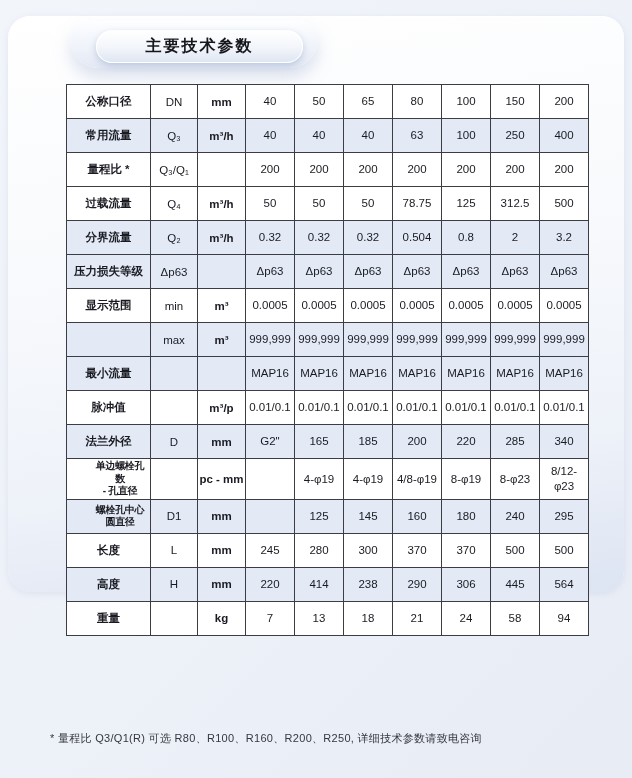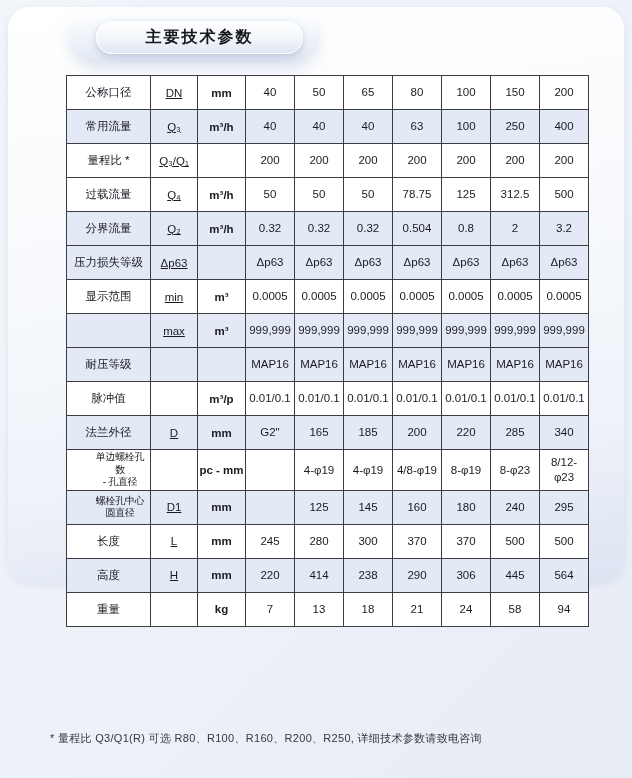--- a/index.html
+++ b/index.html
@@ -2,21 +2,21 @@
 <html><head>
 <meta charset="utf-8">
 <style>
   html,body{margin:0;padding:0;}
   body{
     width:632px;height:778px;position:relative;overflow:hidden;
     font-family:"Liberation Sans","DejaVu Sans",sans-serif;
     background:linear-gradient(135deg,#f2f5fa 0%,#edf1f8 55%,#e7ecf5 100%);
   }
   .panel{
-    position:absolute;left:8px;top:7px;width:616px;height:576px;
+    position:absolute;left:8px;top:16px;width:616px;height:576px;
     border-radius:22px;
     background:linear-gradient(172deg,#ffffff 0%,#f7f9fc 45%,#eef2f9 75%,#dde4f2 100%);
     box-shadow:inset 0 1px 0 #ffffff,0 2px 6px rgba(170,185,215,.25);
   }
   .badge-wing{
     position:absolute;left:62px;top:5px;width:248px;height:47px;
     border-radius:20px 20px 30px 30px;
     background:linear-gradient(180deg,#fdfeff 0%,#eef2f9 60%,#e3e9f4 100%);
     box-shadow:0 10px 16px rgba(160,176,208,.35);
   }
@@ -36,23 +36,23 @@
     border-collapse:collapse;table-layout:fixed;
     background:#ffffff;
   }
   table.spec-table td{
     border:1px solid #3c3d44;
     text-align:center;vertical-align:middle;
     height:31px;padding:1px 1px;
     color:#1a1b22;overflow:hidden;
   }
   tr.alt td{background:#e3eaf6;}
-  td.c-label{font-size:11.5px;font-weight:400;white-space:pre-line;line-height:1.25;}
+  td.c-label{font-size:11.5px;font-weight:700;white-space:pre-line;line-height:1.25;}
   td.c-label.tight{font-size:10px;letter-spacing:-0.3px;padding-left:24px;}
-  td.c-symbol{font-size:11.5px;text-decoration:underline;}
+  td.c-symbol{font-size:11.5px;}
   td.c-unit{font-size:11.5px;font-weight:600;}
   td.c-value{font-size:11.5px;line-height:1.25;}
   .footnote{
     position:absolute;left:50px;top:731px;width:560px;
     font-size:11px;color:#36373f;letter-spacing:.3px;
   }
 </style>
 </head>
 <body>
 
@@ -166,21 +166,21 @@
           <td class="c-unit">m³</td>
           <td class="c-value">999,999</td>
           <td class="c-value">999,999</td>
           <td class="c-value">999,999</td>
           <td class="c-value">999,999</td>
           <td class="c-value">999,999</td>
           <td class="c-value">999,999</td>
           <td class="c-value">999,999</td>
         </tr>
         <tr class="alt">
-          <td class="c-label">耐压等级</td>
+          <td class="c-label">最小流量</td>
           <td class="c-symbol"></td>
           <td class="c-unit"></td>
           <td class="c-value">MAP16</td>
           <td class="c-value">MAP16</td>
           <td class="c-value">MAP16</td>
           <td class="c-value">MAP16</td>
           <td class="c-value">MAP16</td>
           <td class="c-value">MAP16</td>
           <td class="c-value">MAP16</td>
         </tr>

